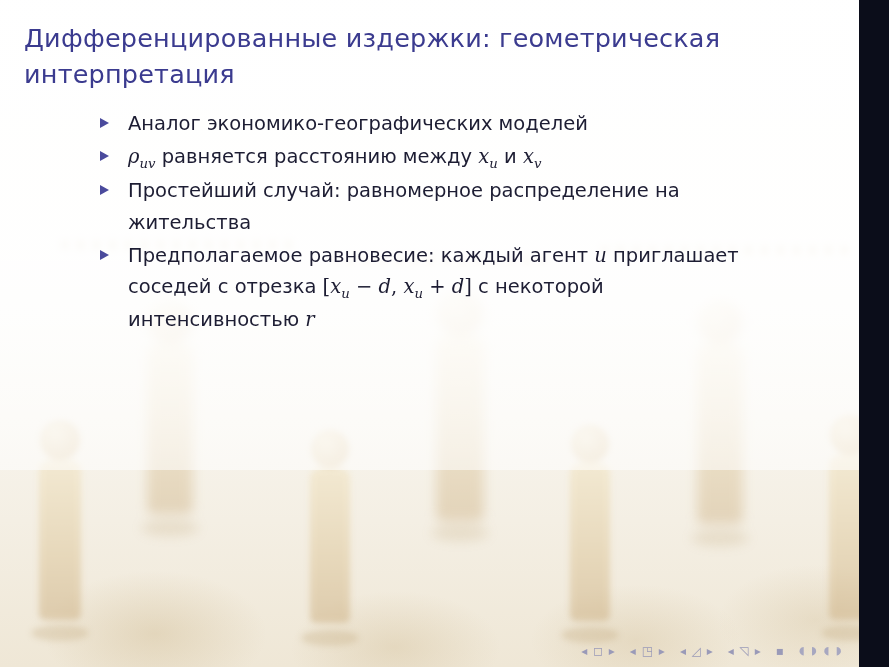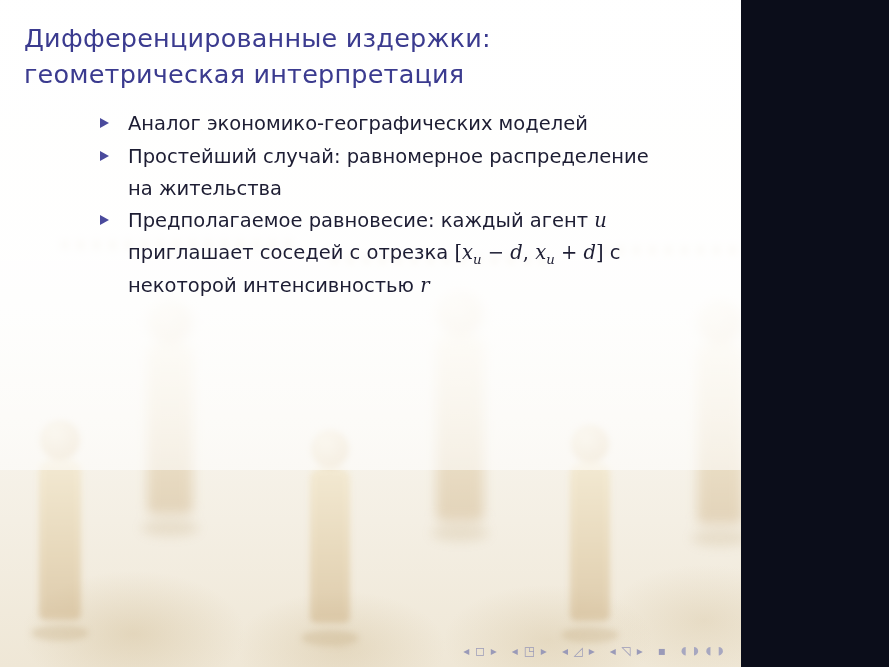--- a/index.html
+++ b/index.html
@@ -8,21 +8,21 @@
   }
   body {
     width: 889px;
     height: 667px;
     background: #0b0d1a;
     font-family: "DejaVu Sans", sans-serif;
     overflow: hidden;
   }
   .slide {
     position: relative;
-    width: 741px;
+    width: 859px;
     height: 667px;
     box-sizing: border-box;
     background: #ffffff;
     overflow: hidden;
   }
   
   .bg {
     position: absolute;
     inset: 0;
     background:
@@ -203,20 +203,24 @@
   <div class="content">
     <div class="title">Дифференцированные издержки: геометрическая интерпретация</div>
 
     <ul class="body-list">
       <li>
         <span class="bullet"></span>
         <span>Аналог экономико-географических моделей</span>
       </li>
       <li>
         <span class="bullet"></span>
+        <span><span class="math">ρ<sub>uv</sub></span> равняется расстоянию между <span class="math">x<sub>u</sub></span> и <span class="math">x<sub>v</sub></span></span>
+      </li>
+      <li>
+        <span class="bullet"></span>
         <span>Простейший случай: равномерное распределение на жительства</span>
       </li>
       <li>
         <span class="bullet"></span>
         <span>Предполагаемое равновесие: каждый агент <span class="math">u</span> приглашает соседей с отрезка <span class="mathup">[</span><span class="math">x<sub>u</sub></span><span class="mathup"> − </span><span class="math">d</span><span class="mathup">, </span><span class="math">x<sub>u</sub></span><span class="mathup"> + </span><span class="math">d</span><span class="mathup">]</span> с некоторой интенсивностью <span class="math">r</span></span>
       </li>
     </ul>
   </div>
 
   <div class="navbar">

